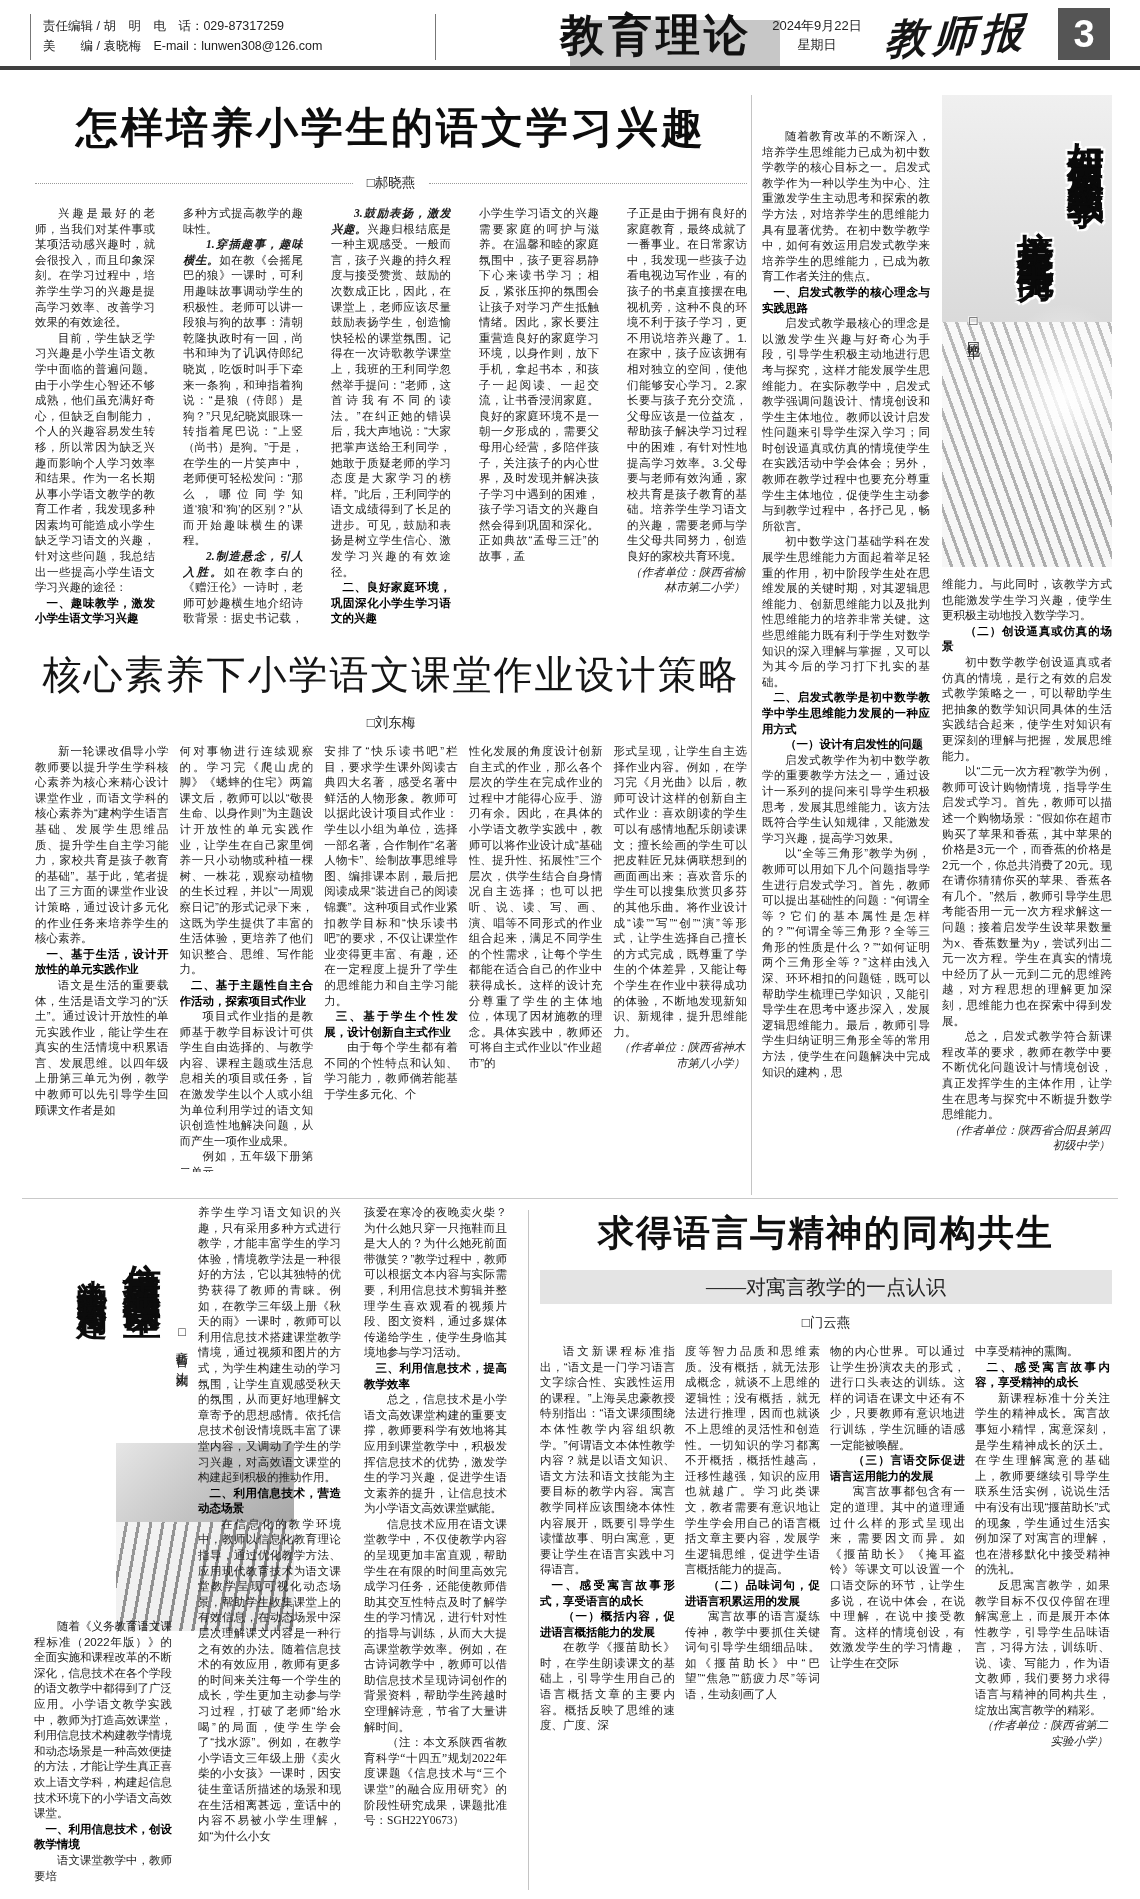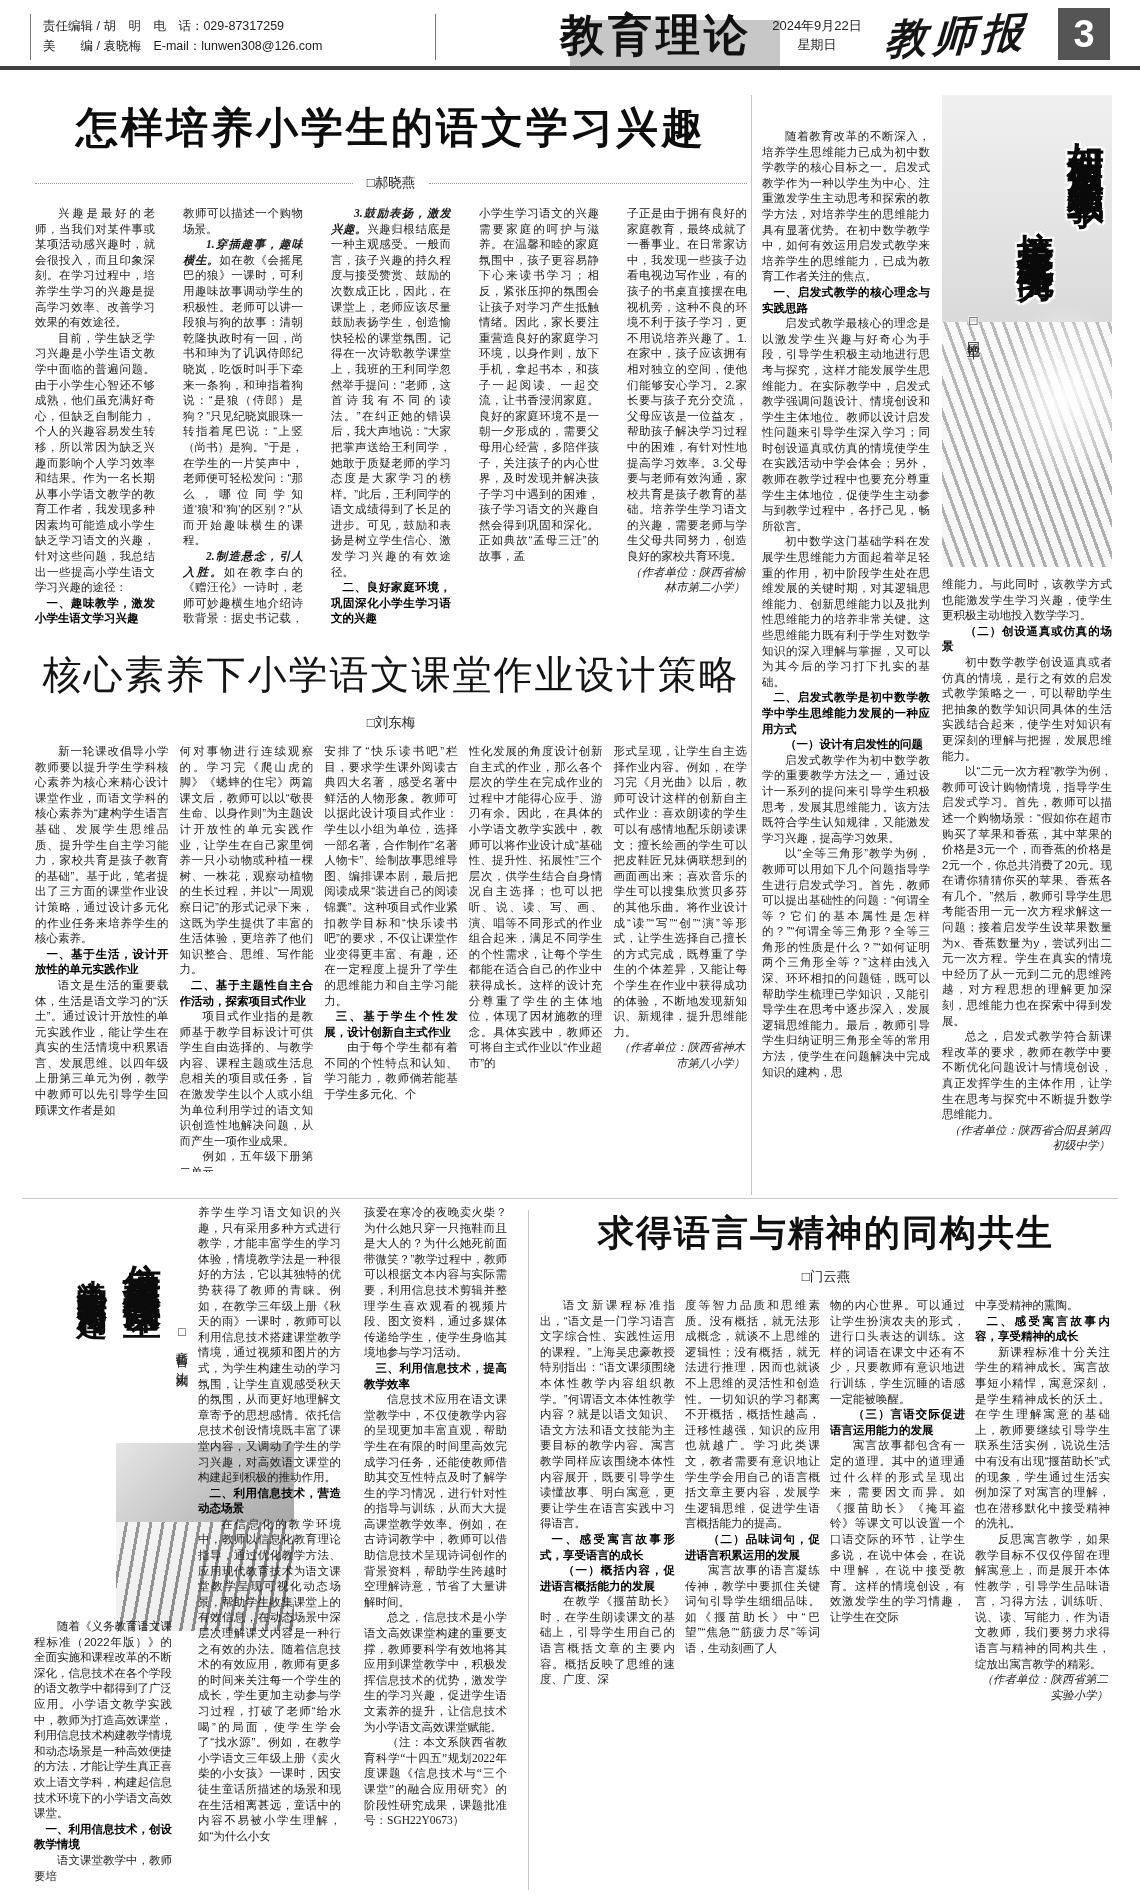--- a/index.html
+++ b/index.html
@@ -136,21 +136,21 @@
       <span class="dotline"></span>
     </div>
     <div class="cols">
       <div class="col">
           <div class="par p">兴趣是最好的老师，当我们对某件事或某项活动感兴趣时，就会很投入，而且印象深刻。在学习过程中，培养学生学习的兴趣是提高学习效率、改善学习效果的有效途径。</div>
           <div class="par p">目前，学生缺乏学习兴趣是小学生语文教学中面临的普遍问题。由于小学生心智还不够成熟，他们虽充满好奇心，但缺乏自制能力，个人的兴趣容易发生转移，所以常因为缺乏兴趣而影响个人学习效率和结果。作为一名长期从事小学语文教学的教育工作者，我发现多种因素均可能造成小学生缺乏学习语文的兴趣，针对这些问题，我总结出一些提高小学生语文学习兴趣的途径：</div>
           <div class="par h">一、趣味教学，激发小学生语文学习兴趣</div>
           <div class="par p">课堂教学是小学教育工作的重点，课堂是培养学生学习兴趣的主要场所。在课堂教学过程中，应结合教材，探索新颖的授课方法，创设轻松、快乐、富于趣味的教学情境，激发学生主动学习的兴趣。具体教学过程中，老师可以结合教材内容，运用</div>
         </div>
       <div class="col">
-          <div class="par cont">教师可以描述一个购物场景。</div>
+          <div class="par cont">多种方式提高教学的趣味性。</div>
           <div class="par lead-par"><span class="lead">1.穿插趣事，趣味横生。</span>如在教《会摇尾巴的狼》一课时，可利用趣味故事调动学生的积极性。老师可以讲一段狼与狗的故事：清朝乾隆执政时有一回，尚书和珅为了讥讽侍郎纪晓岚，吃饭时叫手下牵来一条狗，和珅指着狗说：“是狼（侍郎）是狗？”只见纪晓岚眼珠一转指着尾巴说：“上竖（尚书）是狗。”于是，在学生的一片笑声中，老师便可轻松发问：“那么，哪位同学知道‘狼’和‘狗’的区别？”从而开始趣味横生的课程。</div>
           <div class="par lead-par"><span class="lead">2.制造悬念，引人入胜。</span>如在教李白的《赠汪伦》一诗时，老师可妙趣横生地介绍诗歌背景：据史书记载，汪伦是李白的好朋友，不过这个汪伦曾经善意地欺骗过李白，这首诗正是那场骗局的结果。在孩子们惊奇的眼神中，老师可以绘声绘色地描述汪伦写信将李白“骗”至家中，并与李白结为好友的传奇故事。这个充满悬念的故事既描述了诗歌的背景，又调动孩子们的积极性和想象力，激发他们学习诗歌的兴趣。</div>
         </div>
       <div class="col">
           <div class="par lead-par"><span class="lead">3.鼓励表扬，激发兴趣。</span>兴趣归根结底是一种主观感受。一般而言，孩子兴趣的持久程度与接受赞赏、鼓励的次数成正比，因此，在课堂上，老师应该尽量鼓励表扬学生，创造愉快轻松的课堂氛围。记得在一次诗歌教学课堂上，我班的王利同学忽然举手提问：“老师，这首诗我有不同的读法。”在纠正她的错误后，我大声地说：“大家把掌声送给王利同学，她敢于质疑老师的学习态度是大家学习的榜样。”此后，王利同学的语文成绩得到了长足的进步。可见，鼓励和表扬是树立学生信心、激发学习兴趣的有效途径。</div>
           <div class="par h">二、良好家庭环境，巩固深化小学生学习语文的兴趣</div>
           <div class="par p">常言道，环境造就人。家庭是培养孩子学习兴趣的重要场所。父母是孩子的第一任老师，父母的言传身教对孩子的影响是巨大的，家庭学习环境的好坏也直接影响孩子学习兴趣的形成。</div>
         </div>
       <div class="col">
           <div class="par cont">小学生学习语文的兴趣需要家庭的呵护与滋养。在温馨和睦的家庭氛围中，孩子更容易静下心来读书学习；相反，紧张压抑的氛围会让孩子对学习产生抵触情绪。因此，家长要注重营造良好的家庭学习环境，以身作则，放下手机，拿起书本，和孩子一起阅读、一起交流，让书香浸润家庭。良好的家庭环境不是一朝一夕形成的，需要父母用心经营，多陪伴孩子，关注孩子的内心世界，及时发现并解决孩子学习中遇到的困难，孩子学习语文的兴趣自然会得到巩固和深化。正如典故“孟母三迁”的故事，孟</div>
@@ -238,28 +238,31 @@
         <div class="par p">语文课堂教学中，教师要培</div>
       </div>
     <div class="col cB">
         <div class="par cont">养学生学习语文知识的兴趣，只有采用多种方式进行教学，才能丰富学生的学习体验，情境教学法是一种很好的方法，它以其独特的优势获得了教师的青睐。例如，在教学三年级上册《秋天的雨》一课时，教师可以利用信息技术搭建课堂教学情境，通过视频和图片的方式，为学生构建生动的学习氛围，让学生直观感受秋天的氛围，从而更好地理解文章寄予的思想感情。依托信息技术创设情境既丰富了课堂内容，又调动了学生的学习兴趣，对高效语文课堂的构建起到积极的推动作用。</div>
         <div class="par h">二、利用信息技术，营造动态场景</div>
         <div class="par p">在信息化的教学环境中，教师以信息化教育理论指导，通过优化教学方法、应用现代教育技术为语文课堂教学呈现可视化动态场景，帮助学生收集课堂上的有效信息，在动态场景中深层次理解课文内容是一种行之有效的办法。随着信息技术的有效应用，教师有更多的时间来关注每一个学生的成长，学生更加主动参与学习过程，打破了老师“给水喝”的局面，使学生学会了“找水源”。例如，在教学小学语文三年级上册《卖火柴的小女孩》一课时，因安徒生童话所描述的场景和现在生活相离甚远，童话中的内容不易被小学生理解，如“为什么小女</div>
       </div>
     <div class="col cC">
         <div class="par cont">孩爱在寒冷的夜晚卖火柴？为什么她只穿一只拖鞋而且是大人的？为什么她死前面带微笑？”教学过程中，教师可以根据文本内容与实际需要，利用信息技术剪辑并整理学生喜欢观看的视频片段、图文资料，通过多媒体传递给学生，使学生身临其境地参与学习活动。</div>
         <div class="par h">三、利用信息技术，提高教学效率</div>
+        <div class="par p">总之，信息技术是小学语文高效课堂构建的重要支撑，教师要科学有效地将其应用到课堂教学中，积极发挥信息技术的优势，激发学生的学习兴趣，促进学生语文素养的提升，让信息技术为小学语文高效课堂赋能。</div>
         <div class="par p">信息技术应用在语文课堂教学中，不仅使教学内容的呈现更加丰富直观，帮助学生在有限的时间里高效完成学习任务，还能使教师借助其交互性特点及时了解学生的学习情况，进行针对性的指导与训练，从而大大提高课堂教学效率。例如，在古诗词教学中，教师可以借助信息技术呈现诗词创作的背景资料，帮助学生跨越时空理解诗意，节省了大量讲解时间。</div>
-        <div class="par p">总之，信息技术是小学语文高效课堂构建的重要支撑，教师要科学有效地将其应用到课堂教学中，积极发挥信息技术的优势，激发学生的学习兴趣，促进学生语文素养的提升，让信息技术为小学语文高效课堂赋能。</div>
         <div class="par note">（注：本文系陕西省教育科学“十四五”规划2022年度课题《信息技术与“三个课堂”的融合应用研究》的阶段性研究成果，课题批准号：SGH22Y0673）</div>
       </div>
   </section>
 
   <section id="art5">
     <h2 class="headline">求得语言与精神的同构共生</h2>
+    <div class="subbar">
+      <span>——对寓言教学的一点认识</span>
+    </div>
     <div class="byline-row2">
       <span class="byline">□门云燕</span>
     </div>
     <div class="cols">
       <div class="col">
           <div class="par p">语文新课程标准指出，“语文是一门学习语言文字综合性、实践性运用的课程。”上海吴忠豪教授特别指出：“语文课须围绕本体性教学内容组织教学。”何谓语文本体性教学内容？就是以语文知识、语文方法和语文技能为主要目标的教学内容。寓言教学同样应该围绕本体性内容展开，既要引导学生读懂故事、明白寓意，更要让学生在语言实践中习得语言。</div>
           <div class="par h">一、感受寓言故事形式，享受语言的成长</div>
           <div class="par h2">（一）概括内容，促进语言概括能力的发展</div>
           <div class="par p">在教学《揠苗助长》时，在学生朗读课文的基础上，引导学生用自己的语言概括文章的主要内容。概括反映了思维的速度、广度、深</div>
         </div>

